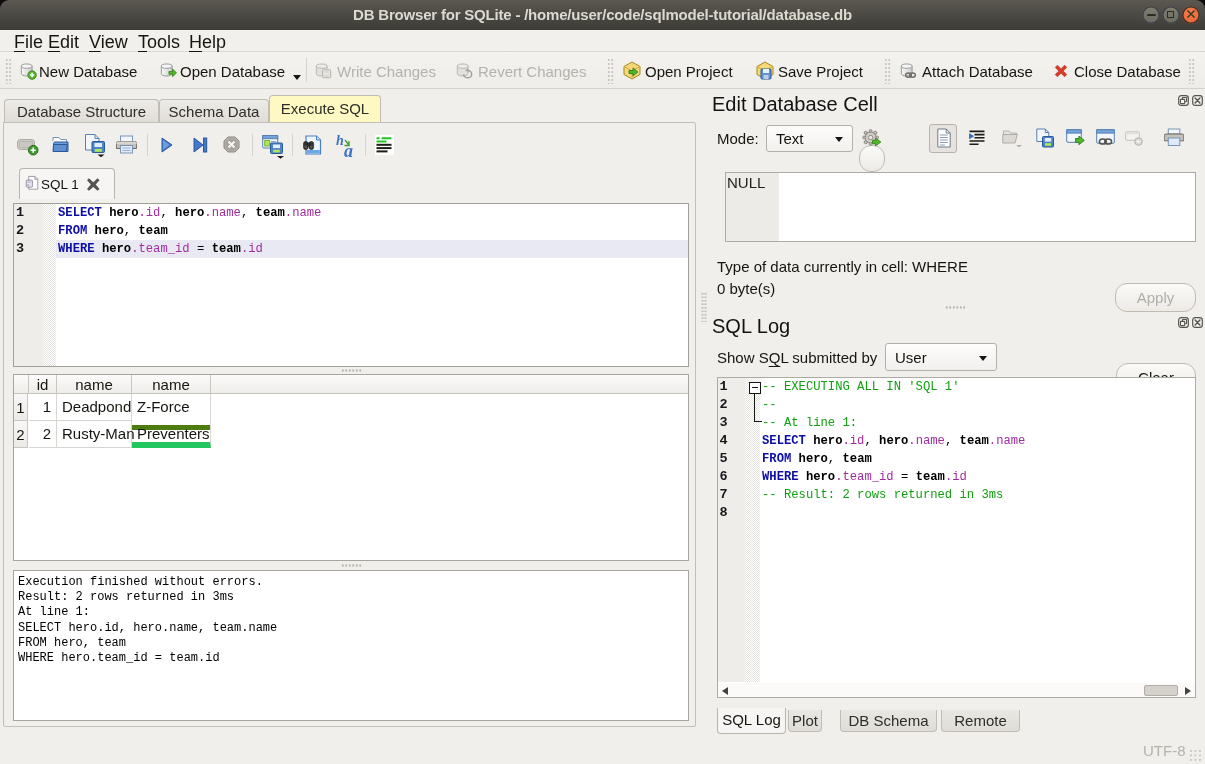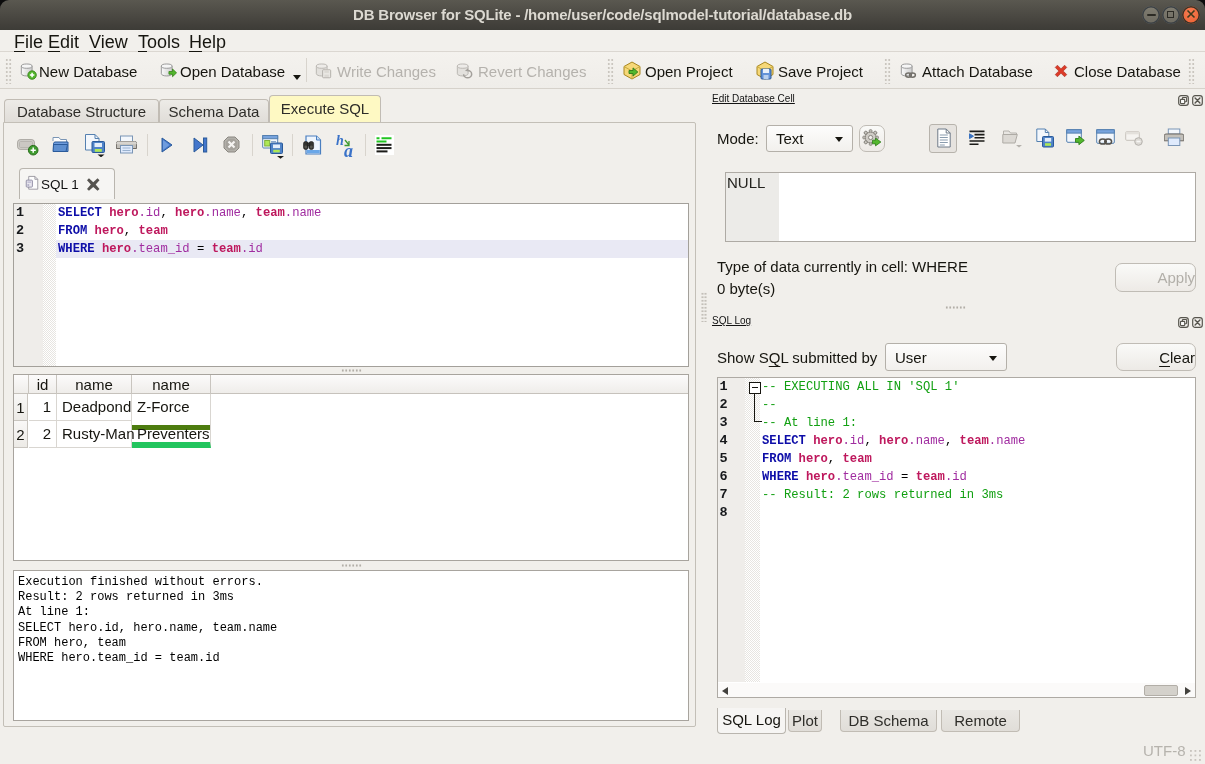--- a/index.html
+++ b/index.html
@@ -25,26 +25,26 @@
   background:linear-gradient(#edebe7,#e0ddd8); text-align:center; color:#2e2d29; }
 #paneframe { left:3px; top:122px; width:693px; height:605px; border:1px solid #c3bfb7; background:#f1efeb; border-radius:0 2px 2px 2px; }
 .box { position:absolute; background:#fff; border:1px solid #a3a09a; }
 .gutter { position:absolute; background:#efedea; }
 .foldm { position:absolute; background-color:#fff;
   background-image:linear-gradient(45deg,#e7e5e1 25%,transparent 25%,transparent 75%,#e7e5e1 75%),linear-gradient(45deg,#e7e5e1 25%,transparent 25%,transparent 75%,#e7e5e1 75%);
   background-size:2px 2px; background-position:0 0,1px 1px; }
 .cl { position:absolute; white-space:pre; font-family:"Liberation Mono", monospace; font-size:12.2px; line-height:18px; color:#000; }
 .ln { position:absolute; font-family:"Liberation Mono", monospace; font-size:13.5px; line-height:18px; font-weight:bold; color:#17191c; }
 .kw { color:#0d0da8; font-weight:bold; }
-.tbl { color:#be185d; font-weight:bold;font-family:Liberation Mono, monospace; }
+.tbl { color:#000000; font-weight:bold;font-family:Liberation Mono, monospace; }
 .fld { color:#a02ca0; }
 .cmt { color:#12a012; }
-.docktitle { font-size:10px; color:#131313;text-decoration:underline; }
+.docktitle { font-size:20px; color:#131313; }
 .combo { position:absolute; background:linear-gradient(#fdfdfc,#f2f0ed); border:1px solid #b4b0a9; border-radius:3px; }
-.btn { position:absolute; background:linear-gradient(#fafaf8,#edeae6); border:1px solid #c0bcb5; border-radius:7px; text-align:right; }
+.btn { position:absolute; background:linear-gradient(#fafaf8,#edeae6); border:1px solid #c0bcb5; border-radius:12px; text-align:center;margin-top:20px; }
 .dots6 { position:absolute; width:21px; height:3px;
   background-image:radial-gradient(circle,#b2aea7 1px,transparent 1.2px); background-size:3.5px 3px; }
 .dockbtns { position:absolute; width:11px; height:11px; }
 </style>
 </head>
 <body>
 <div class="abs" style="left:0; top:0; width:14px; height:14px; background:#0c0c0c;"></div>
 <div class="abs" style="left:1191px; top:0; width:14px; height:14px; background:#0c0c0c;"></div>
 <div class="abs" id="titlebar"></div>
 <div class="abs" id="title">DB Browser for SQLite - /home/user/code/sqlmodel-tutorial/database.db</div>
@@ -358,21 +358,21 @@
 <svg class="dockbtns" style="left:1178px; top:317px;" viewBox="0 0 11 11">
  <rect x="0.7" y="0.7" width="9.6" height="9.6" rx="2.4" fill="none" stroke="#57554e" stroke-width="1.2"></rect>
  <rect x="4.4" y="2.5" width="4.2" height="4.2" rx="0.6" fill="none" stroke="#57554e" stroke-width="1.1"></rect>
  <rect x="2.5" y="4.4" width="4.2" height="4.2" rx="0.6" fill="#fcfcfb" stroke="#57554e" stroke-width="1.1"></rect>
 </svg>
 <svg class="dockbtns" style="left:1192px; top:317px;" viewBox="0 0 11 11">
  <rect x="0.7" y="0.7" width="9.6" height="9.6" rx="2.4" fill="none" stroke="#57554e" stroke-width="1.2"></rect>
  <path d="M3.1 3.1 l4.8 4.8 M7.9 3.1 l-4.8 4.8" stroke="#57554e" stroke-width="1.4" stroke-linecap="round"></path>
 </svg>
 <div class="abs" style="left:717px; top:349px;">Show S<u style="text-decoration-thickness:1.3px; text-underline-offset:2.5px;">Q</u>L submitted by</div>
-<div class="combo" style="left:885px; top:343px; width:122px; height:28px;">
+<div class="combo" style="left:885px; top:343px; width:112px; height:28px;">
     <span style="position:absolute; left:9px; top:5px;">User</span>
  <span style="position:absolute; right:9px; top:12px; width:0; height:0; border-left:4.5px solid transparent; border-right:4.5px solid transparent; border-top:5.5px solid #16150f;"></span>
   </div>
 <div class="btn" style="left:1116px; top:343px; width:80px; height:28px; color:#16150f; line-height:27px;"><u style="text-decoration-thickness:1.3px; text-underline-offset:2.5px;">C</u>lear</div>
 
 <div class="box" style="left:717px; top:377px; width:479px; height:321px; border-color:#aeaaa4;"></div>
 <div class="gutter" style="left:718px; top:378px; width:27px; height:304px;"></div>
 <div class="foldm" style="left:745px; top:378px; width:15px; height:304px;"></div>
 <div class="ln" style="left:719.5px; top:378px;">1<br>2<br>3<br>4<br>5<br>6<br>7<br>8</div>
 <div class="cl" style="left:762px; top:378px;"><span class="cmt">-- EXECUTING ALL IN 'SQL 1'</span><br><span class="cmt">--</span><br><span class="cmt">-- At line 1:</span><br><span class="kw">SELECT</span> <span class="tbl">hero</span><span class="fld">.id</span>, <span class="tbl">hero</span><span class="fld">.name</span>, <span class="tbl">team</span><span class="fld">.name</span><br><span class="kw">FROM</span> <span class="tbl">hero</span>, <span class="tbl">team</span><br><span class="kw">WHERE</span> <span class="tbl">hero</span><span class="fld">.team_id</span> = <span class="tbl">team</span><span class="fld">.id</span><br><span class="cmt">-- Result: 2 rows returned in 3ms</span></div>

